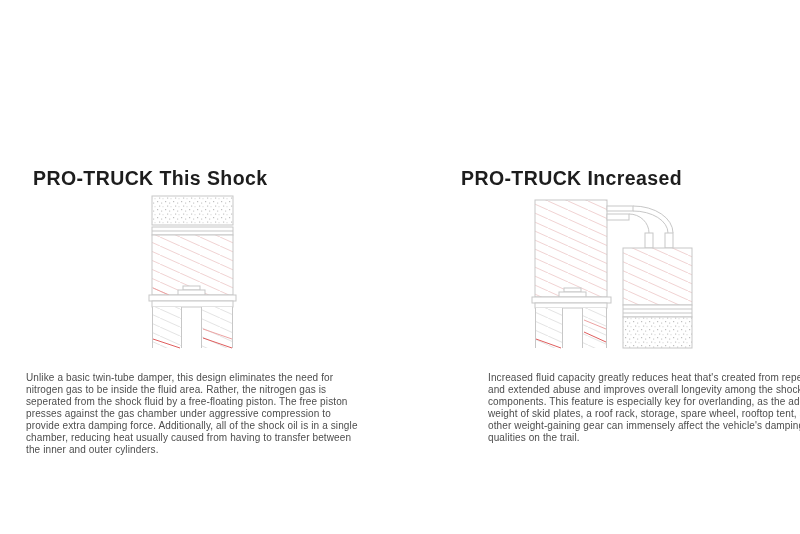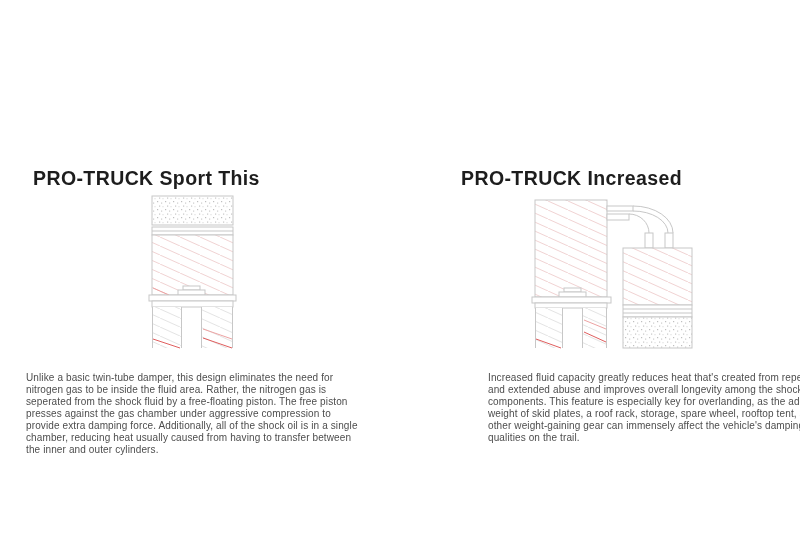--- a/index.html
+++ b/index.html
@@ -24,21 +24,21 @@
   .diagram { position:absolute; top:192px; }
   .diagram.col-left  { left:140px; }
   .diagram.col-right { left:528px; }
   svg { display:block; }
 </style>
 </head>
 <body>
 
 <div class="page">
 
-  <h1 class="product-title col-left">PRO-TRUCK Sport This</h1>
+  <h1 class="product-title col-left">PRO-TRUCK This Shock</h1>
 
   <div class="diagram col-left">
     <svg width="110" height="160" viewBox="0 0 110 160">
       <defs>
         <pattern id="dotsL" width="8" height="8" patternUnits="userSpaceOnUse">
           <rect width="8" height="8" fill="#ffffff"></rect>
           <rect x="1" y="1" width="1.2" height="1.2" fill="#bfbfbf"></rect>
           <rect x="5" y="2.5" width="1.2" height="1.2" fill="#cccccc"></rect>
           <rect x="3" y="5.5" width="1.2" height="1.2" fill="#c6c6c6"></rect>
           <rect x="6.5" y="6.2" width="1" height="1" fill="#d2d2d2"></rect>

